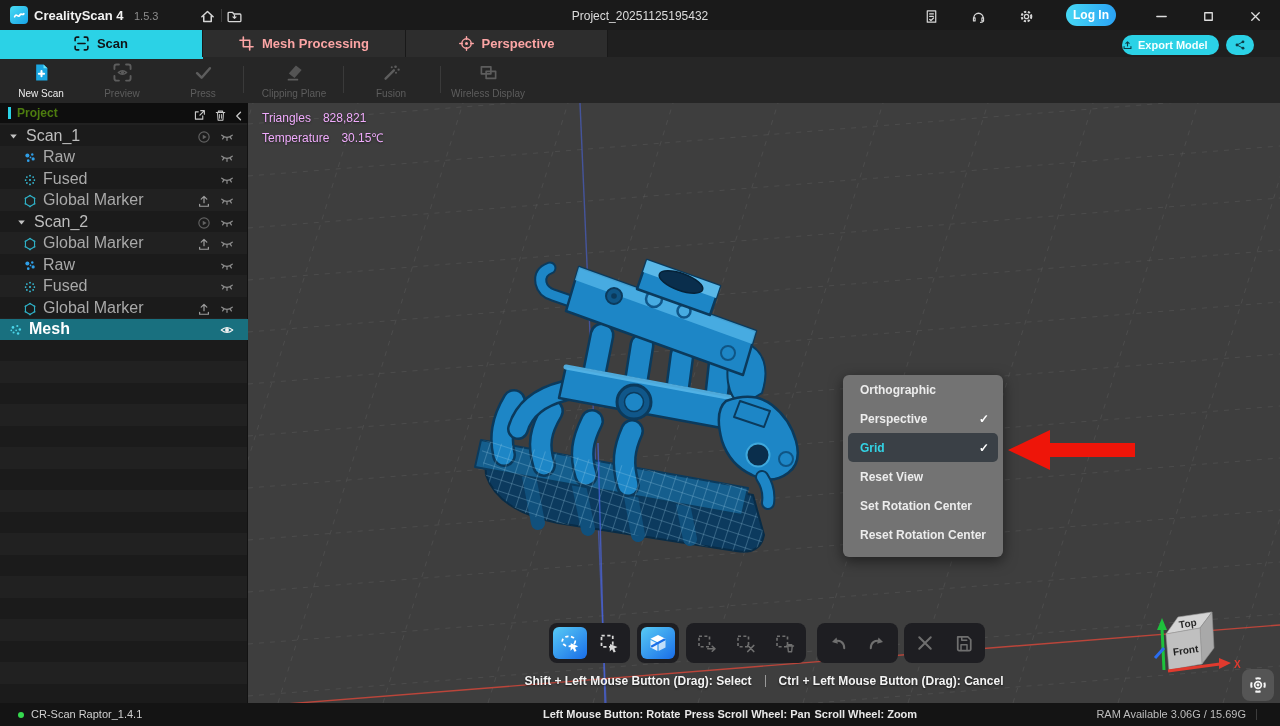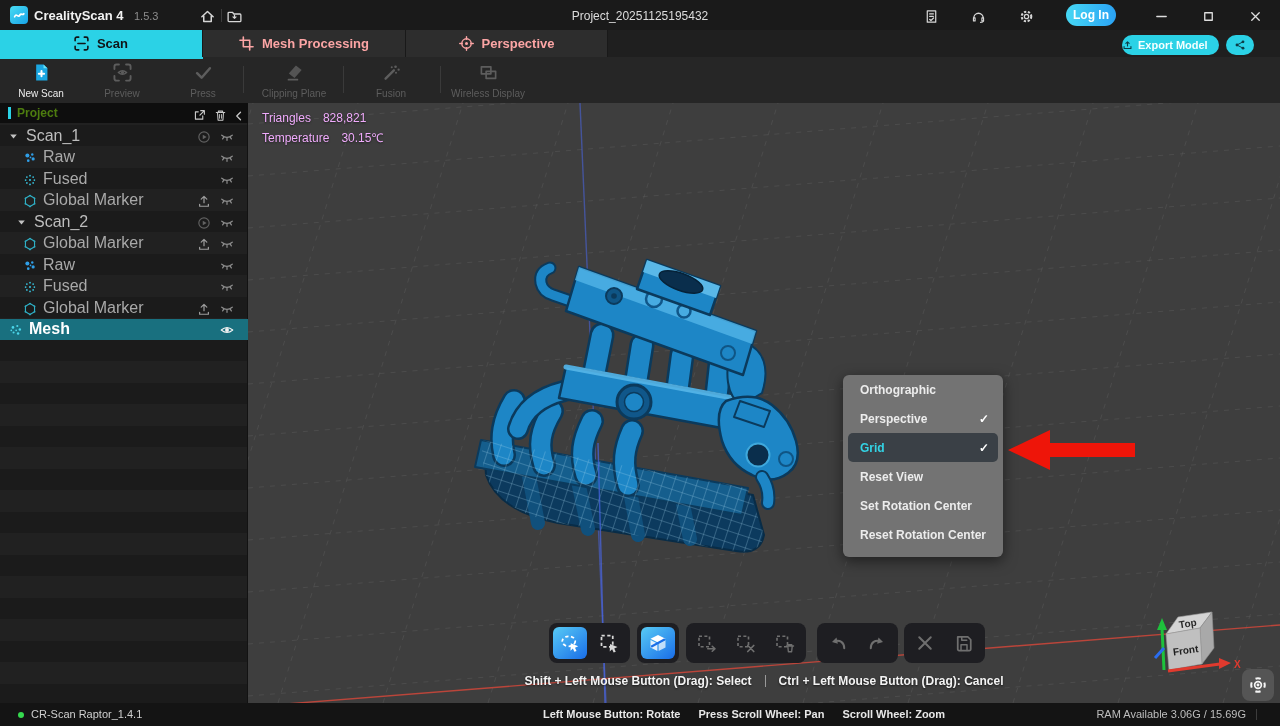--- a/index.html
+++ b/index.html
@@ -96,21 +96,21 @@
   #vp-hint .hdiv{width:1px;height:12px;background:#9a9a9a;}
   #nav-cube{position:absolute;left:900px;top:503px;}
   #vp-settings{position:absolute;left:994px;top:566px;width:32px;height:32px;border-radius:8px;
       background:rgba(140,140,140,.30);display:flex;align-items:center;justify-content:center;
       color:#f5f5f5;cursor:pointer;}
 
   
   #statusbar{position:absolute;left:0;top:703px;width:1280px;height:23px;background:#141414;}
   #dev-dot{position:absolute;left:18px;top:9px;width:6px;height:6px;border-radius:3px;background:#35d94e;}
   #dev-name{position:absolute;left:31px;top:5px;font-size:11px;color:#cfcfcf;}
-  #sb-hints{position:absolute;left:543px;top:5px;display:flex;gap:18px;font-size:11px;font-weight:700;color:#e8e8e8;}
+  #sb-hints{position:absolute;left:543px;top:5px;display:flex;gap:4px;font-size:11px;font-weight:700;color:#e8e8e8;}
   #sb-ram{position:absolute;right:34px;top:5px;font-size:11px;color:#bdbdbd;}
   #sb-div{position:absolute;right:23px;top:6px;width:1px;height:11px;background:#3c3c3c;}
 </style>
 </head>
 <body>
 
 <div id="app">
 
   <div id="titlebar">
     <div id="logo">

